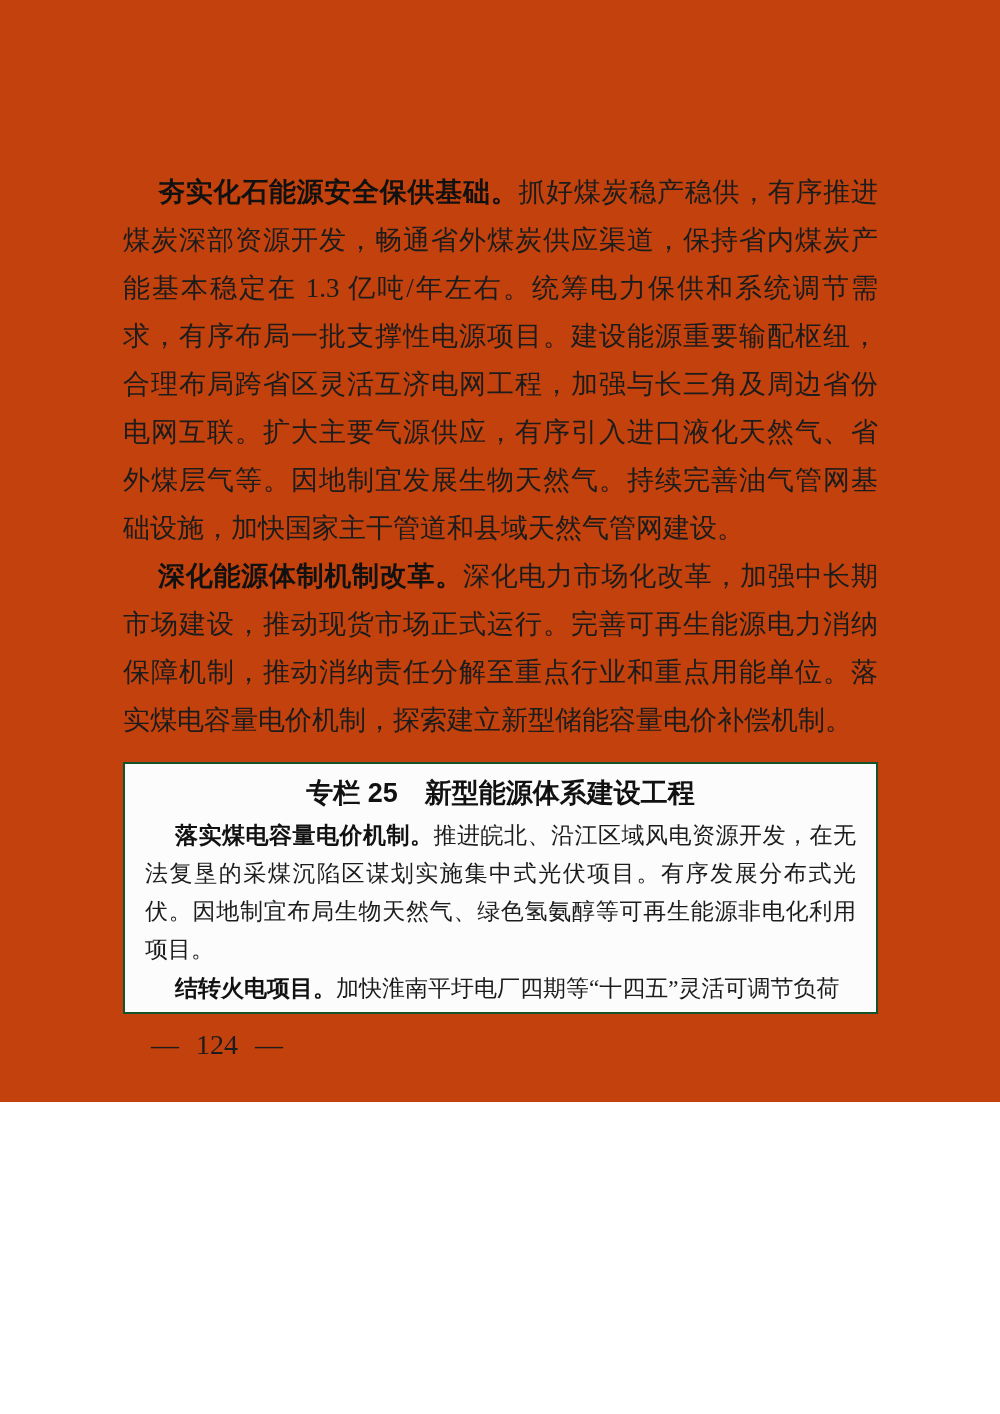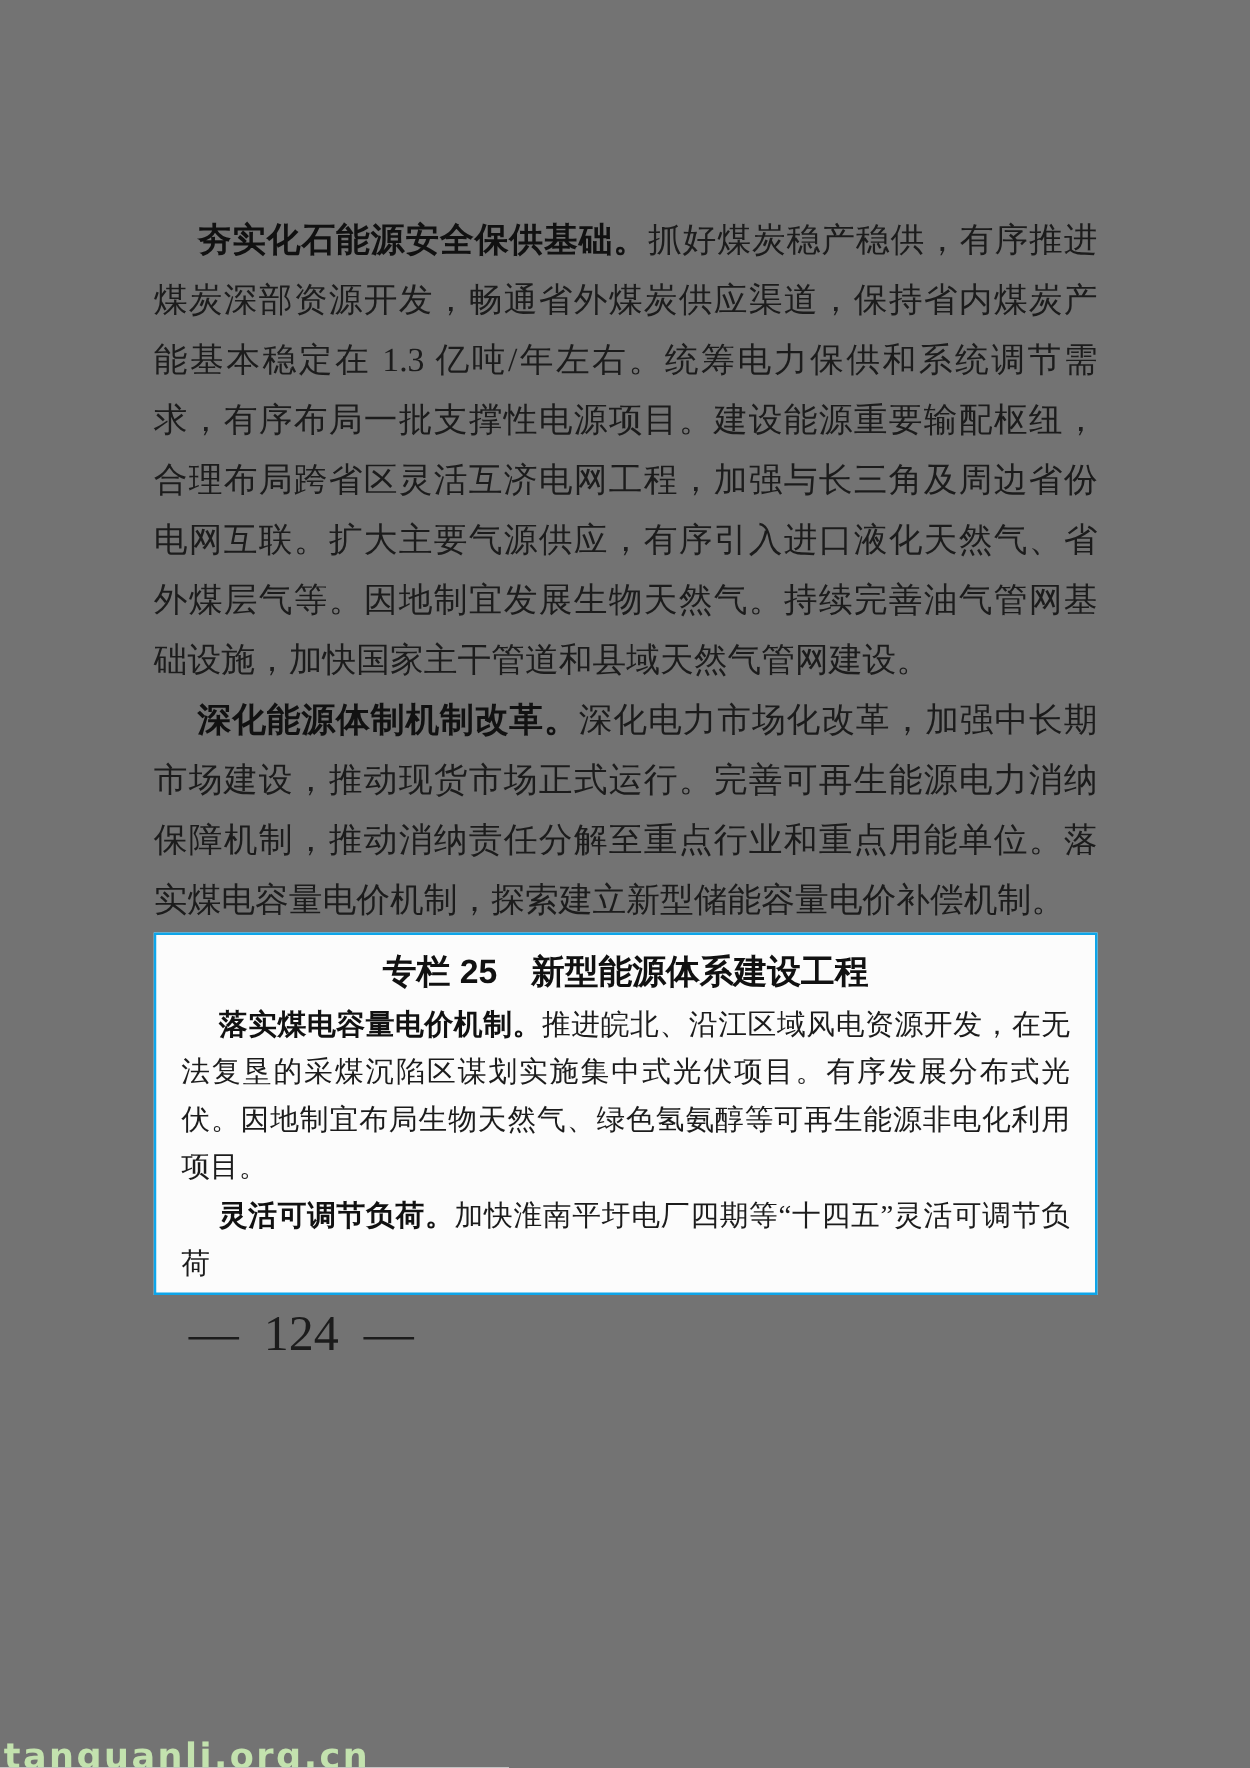--- a/index.html
+++ b/index.html
@@ -3,22 +3,22 @@
 <meta charset="utf-8">
 <style>
   html, body {
     margin: 0;
     padding: 0;
     background: #ffffff;
   }
   .page {
     position: relative;
     width: 1000px;
-    height: 1414px;
-    background: #737373;
+    height: 1102px;
+    background: #c2410c;
     overflow: hidden;
     color: #1c1c1c;
     font-family: "Liberation Serif", "DejaVu Serif", serif;
   }
   .content {
     position: absolute;
     left: 123px;
     top: 168px;
     width: 755px;
   }
@@ -29,22 +29,22 @@
     text-align: justify;
     text-justify: inter-ideograph;
     text-indent: 35px;
   }
   .para .lead {
     font-family: "Liberation Sans", "DejaVu Sans", sans-serif;
     font-weight: bold;
     color: #111111;
   }
   .callout {
-    margin-top: 2px;
-    border: 2px solid #0ea5e9;
+    margin-top: 18px;
+    border: 2px solid #14532d;
     padding: 8px 20px 4px 20px;
     background: #fcfcfc;
   }
   .callout-title {
     margin: 0 0 2px 0;
     text-align: center;
     font-family: "Liberation Sans", "DejaVu Sans", sans-serif;
     font-weight: bold;
     font-size: 27px;
     line-height: 42px;
@@ -59,21 +59,21 @@
     text-indent: 30px;
   }
   .callout .para2 .lead {
     font-family: "Liberation Sans", "DejaVu Sans", sans-serif;
     font-weight: bold;
     color: #111111;
   }
   .footer {
     margin-top: 13px;
     padding-left: 28px;
-    font-size: 40px;
+    font-size: 28px;
     line-height: 36px;
     word-spacing: 10px;
     color: #1c1c1c;
   }
   .watermark {
     position: absolute;
     left: 3px;
     top: 1388px;
     font-family: "DejaVu Sans", sans-serif;
     font-weight: bold;
@@ -91,20 +91,20 @@
     <p class="para"><span class="lead">夯实化石能源安全保供基础。</span><span>抓好煤炭稳产稳供，有序推进煤炭深部资源开发，畅通省外煤炭供应渠道，保持省内煤炭产能基本稳定在 1.3 亿吨/年左右。统筹电力保供和系统调节需求，有序布局一批支撑性电源项目。建设能源重要输配枢纽，合理布局跨省区灵活互济电网工程，加强与长三角及周边省份电网互联。扩大主要气源供应，有序引入进口液化天然气、省外煤层气等。因地制宜发展生物天然气。持续完善油气管网基础设施，加快国家主干管道和县域天然气管网建设。</span></p>
 
 
     <p class="para"><span class="lead">深化能源体制机制改革。</span><span>深化电力市场化改革，加强中长期市场建设，推动现货市场正式运行。完善可再生能源电力消纳保障机制，推动消纳责任分解至重点行业和重点用能单位。落实煤电容量电价机制，探索建立新型储能容量电价补偿机制。</span></p>
 
     <div class="callout">
       <div class="callout-title">专栏 25　新型能源体系建设工程</div>
 
       <p class="para2"><span class="lead">落实煤电容量电价机制。</span><span>推进皖北、沿江区域风电资源开发，在无法复垦的采煤沉陷区谋划实施集中式光伏项目。有序发展分布式光伏。因地制宜布局生物天然气、绿色氢氨醇等可再生能源非电化利用项目。</span></p>
 
-      <p class="para2"><span class="lead">灵活可调节负荷。</span><span>加快淮南平圩电厂四期等“十四五”灵活可调节负荷</span></p>
+      <p class="para2"><span class="lead">结转火电项目。</span><span>加快淮南平圩电厂四期等“十四五”灵活可调节负荷</span></p>
     </div>
 
     <div class="footer">— 124 —</div>
   </div>
 
   <div class="watermark">tanguanli.org.cn</div>
 </div>
 
 </body></html>

